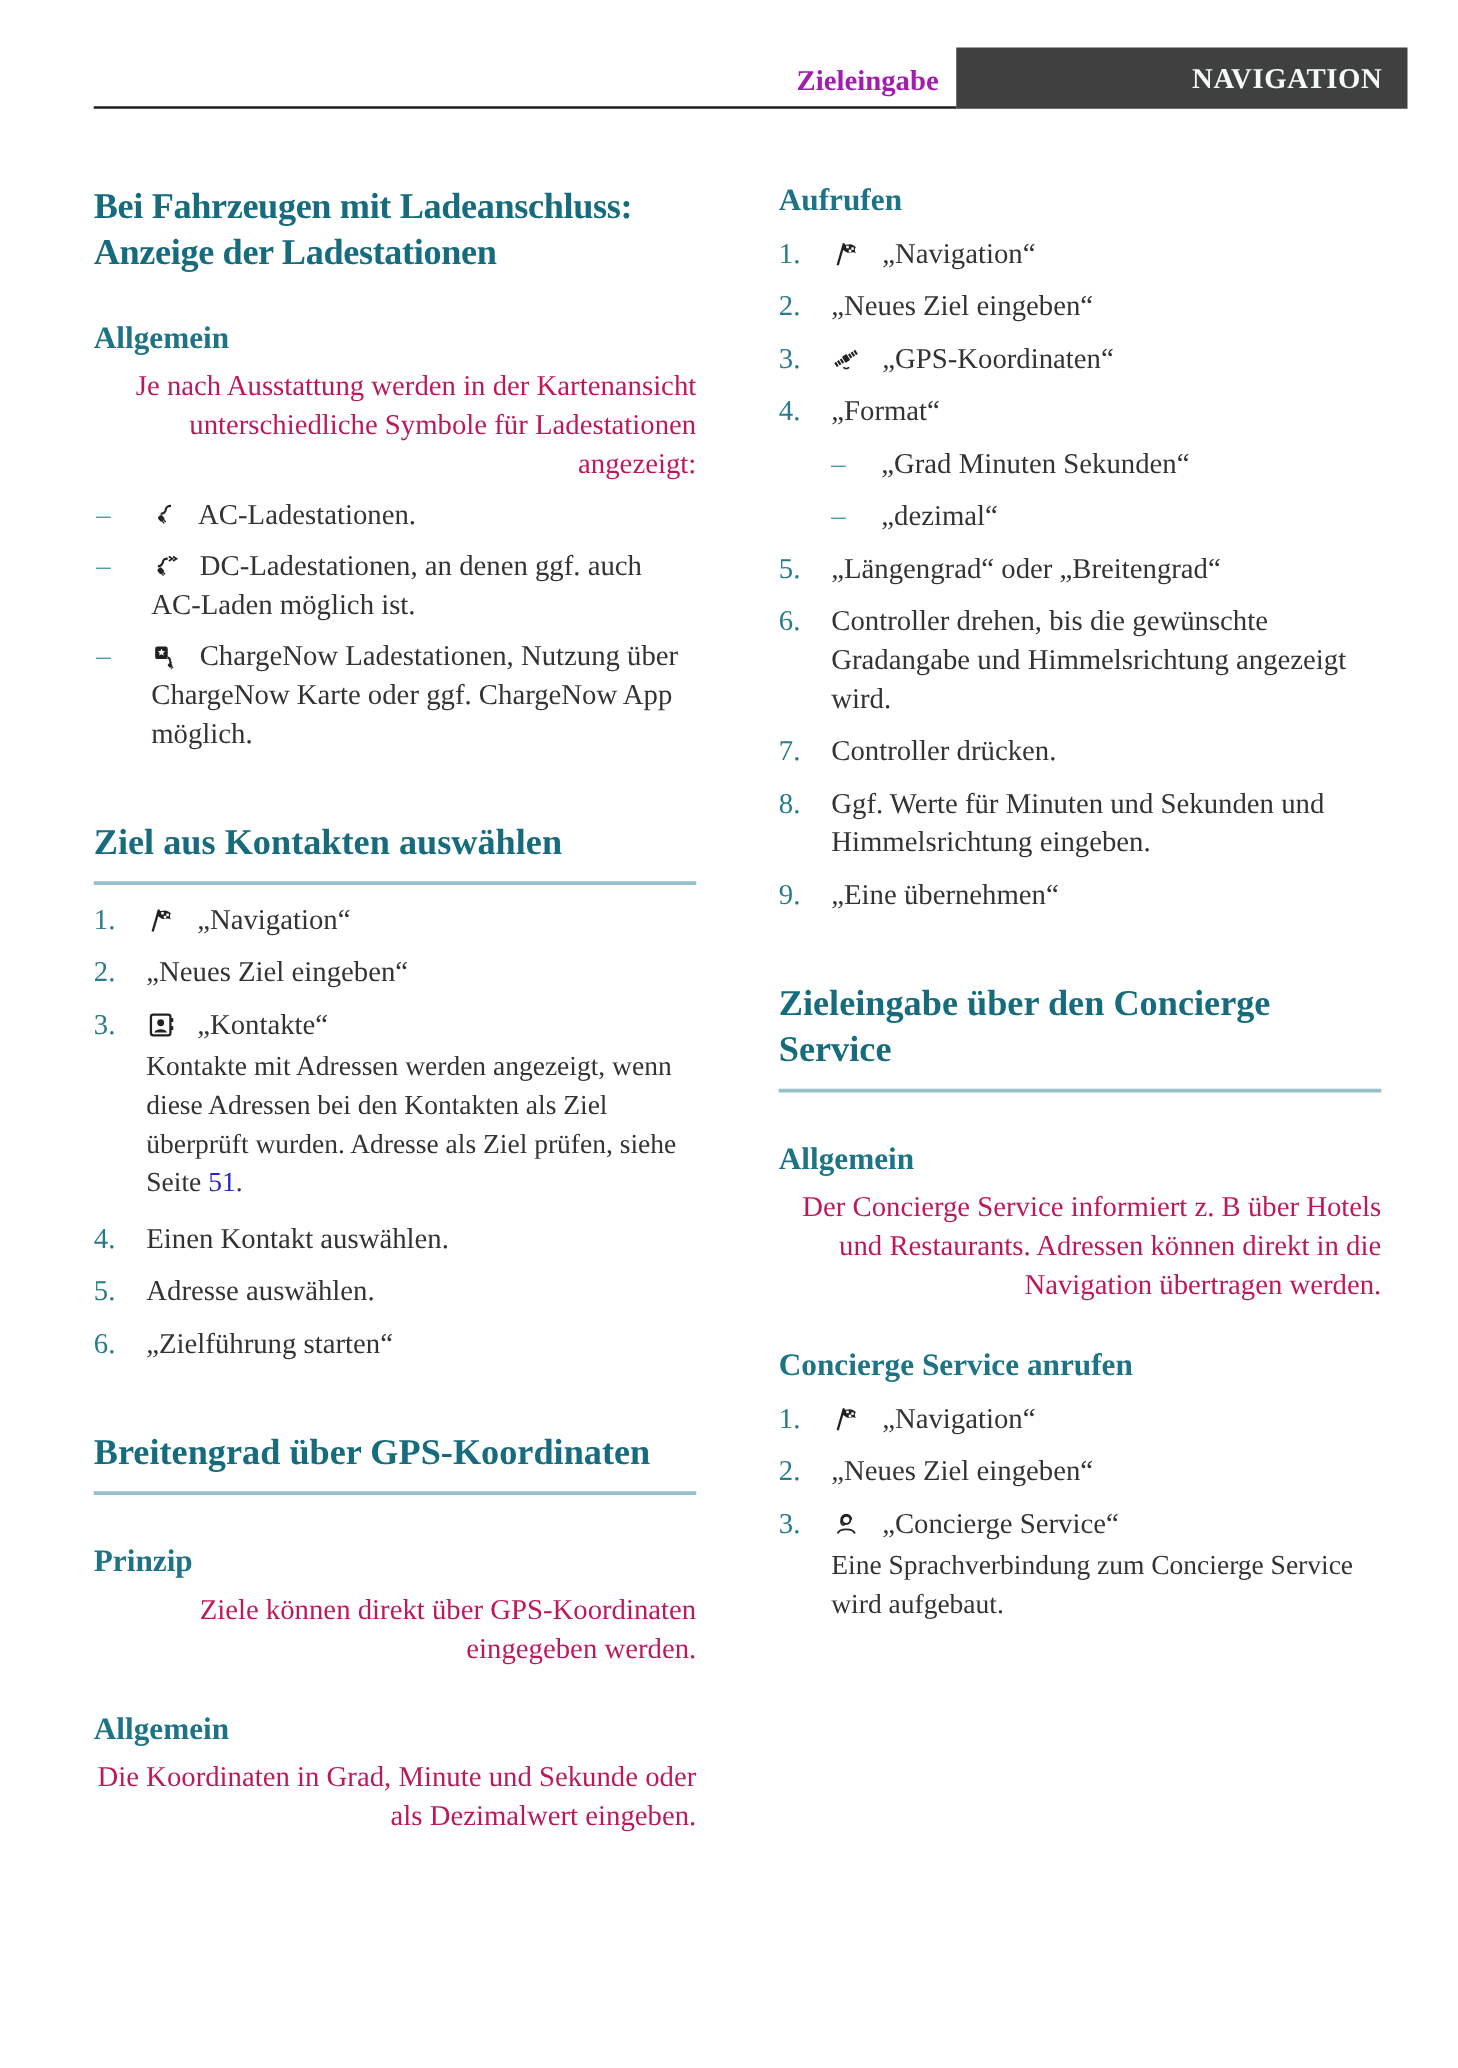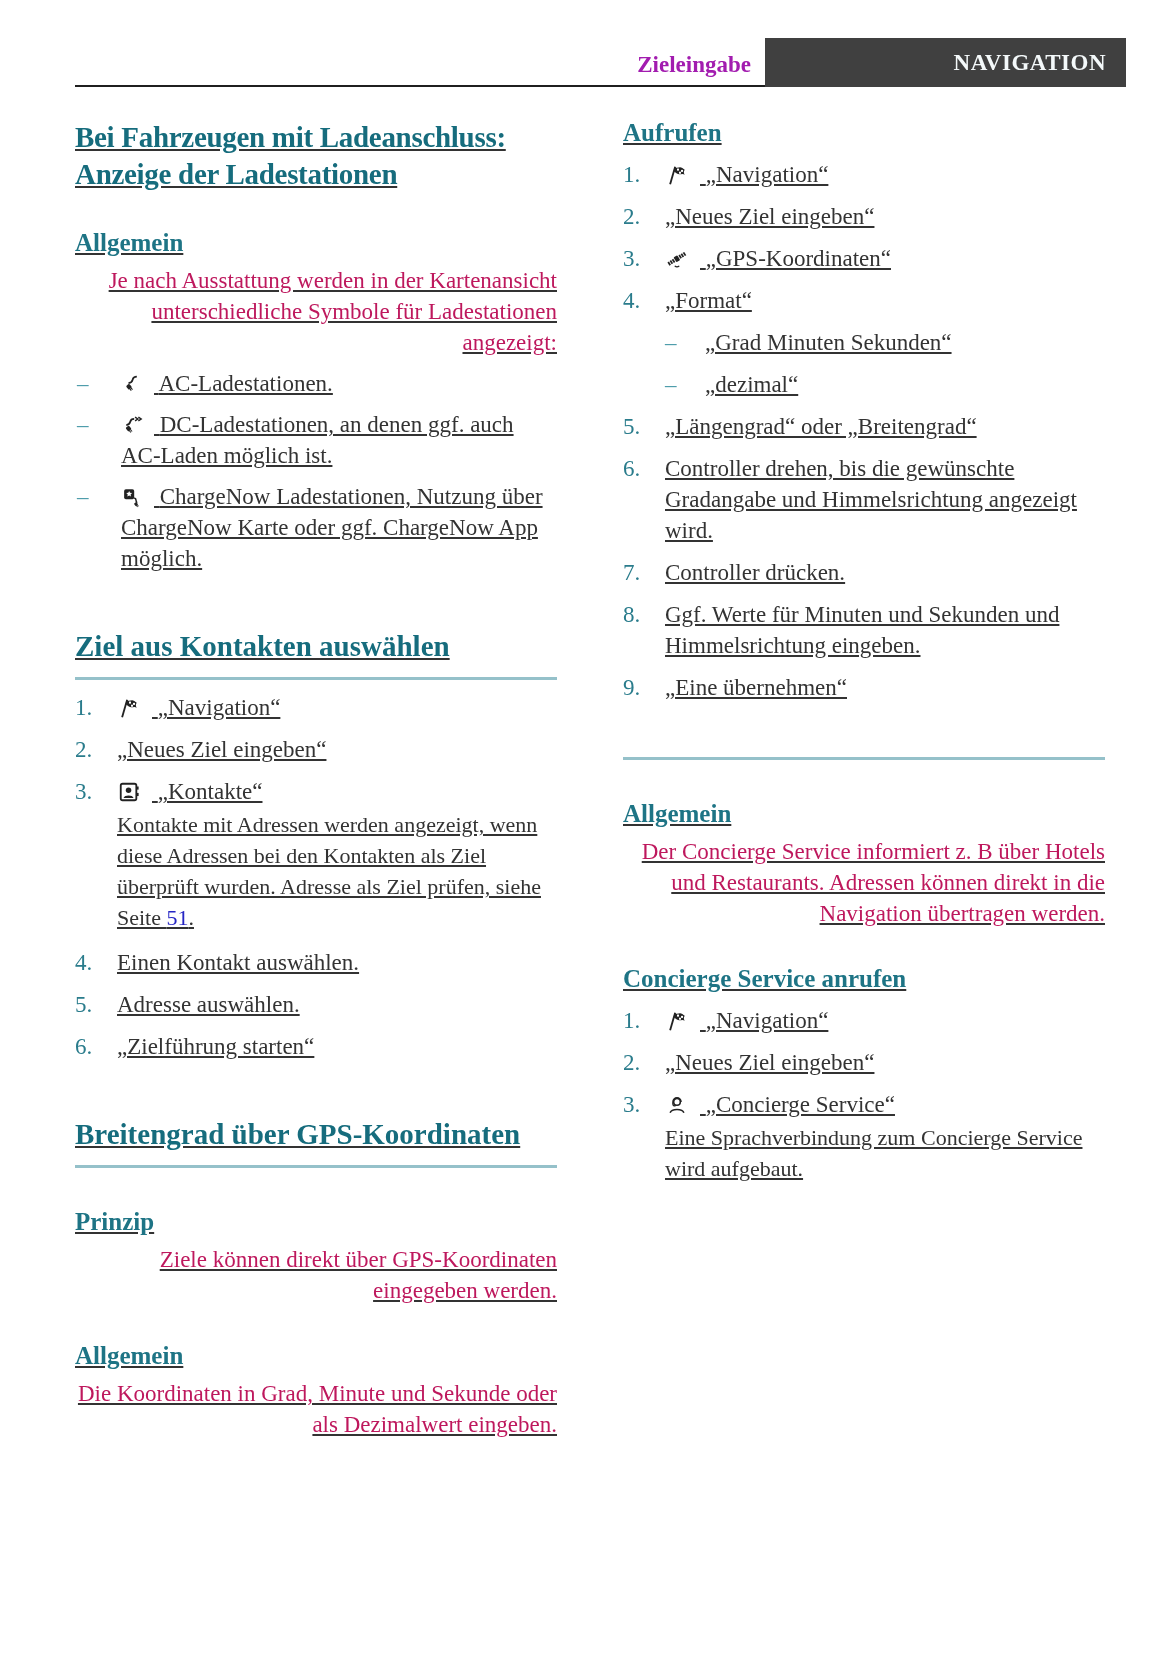--- a/index.html
+++ b/index.html
@@ -21,21 +21,21 @@
     padding:0 14px 7px 0;box-sizing:border-box;
     font-weight:bold;font-size:23px;color:#a21caf;
   }
   .header-chapter{
     width:361px;background:#404040;color:#f4f9fa;
     display:flex;align-items:center;justify-content:flex-end;
     padding-right:20px;box-sizing:border-box;
     font-weight:bold;font-size:23px;letter-spacing:.5px;
   }
   
-  .columns{display:grid;grid-template-columns:482px 482px;column-gap:66px;margin-top:32px;text-decoration:underline;}
+  .columns{display:grid;grid-template-columns:482px 482px;column-gap:66px;margin-top:60px;}
   h1,h2,h3,p,ul,ol{margin:0;padding:0;}
   .sec-title{
     font-size:29px;line-height:1.28;font-weight:bold;color:#166c7d;
   }
   .sec-title.tight{letter-spacing:-0.3px;}
   .sec-title.narrow{max-width:452px;}
   .rule{height:3px;background:#95c1ca;margin-top:12px;}
   .subheading{font-size:25px;font-weight:bold;color:#1e7485;}
   p.body{font-size:23px;line-height:31px;color:#be185d;text-align:right;}
   .mt-sub{margin-top:36px;}
@@ -286,20 +286,21 @@
           <span class="step-num">8.</span>
           <span>Ggf. Werte für Minuten und Sekunden und Himmelsrichtung eingeben.</span>
         </li>
         <li>
           <span class="step-num">9.</span>
           <span>„Eine übernehmen“</span>
         </li>
       </ol>
 
       <div class="mt-section">
+        <h2 class="sec-title narrow">Zieleingabe über den Conci­erge Service</h2>
         <div class="rule"></div>
 
         <h3 class="subheading mt-content">Allgemein</h3>
         <p class="body mt-p">Der Concierge Service informiert z. B über Hotels und Restaurants. Adressen können direkt in die Navigation übertragen werden.</p>
 
         <h3 class="subheading mt-sub">Concierge Service anrufen</h3>
 
         <ol class="steps">
           <li>
             <span class="step-num">1.</span>

